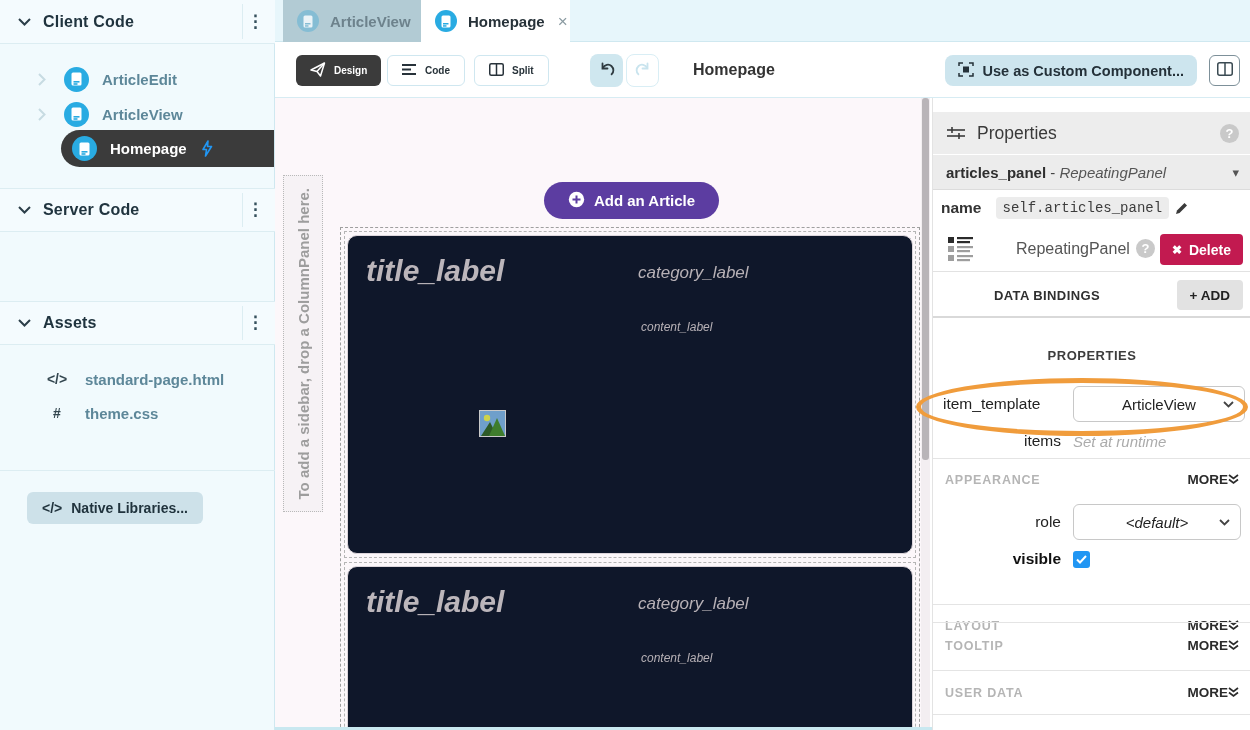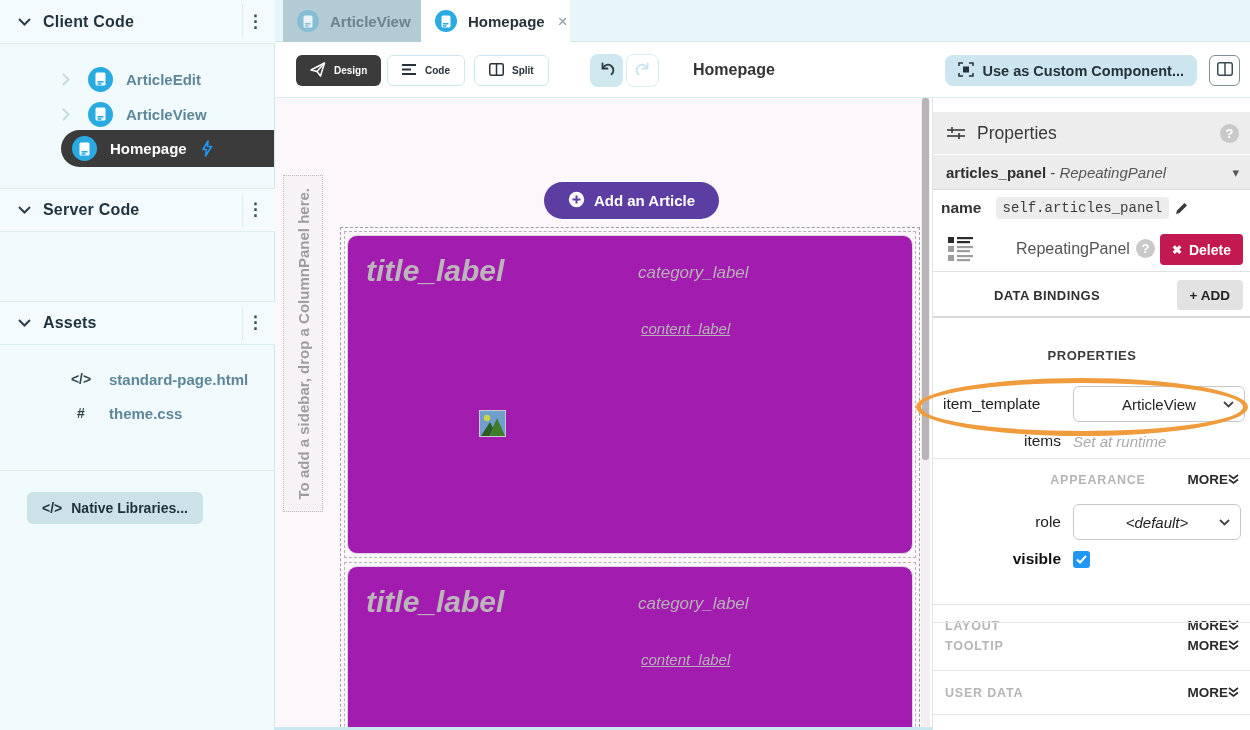--- a/index.html
+++ b/index.html
@@ -7,21 +7,21 @@
   .app{position:relative;width:1250px;height:730px;overflow:hidden;background:#fff;}
 
   
   .sidebar{position:absolute;left:0;top:0;width:275px;height:730px;background:#f1fafd;border-right:1px solid #cfe8f0;}
   .sec-header{position:absolute;left:0;width:275px;height:44px;display:flex;align-items:center;
     border-bottom:1px solid #dcedf2;border-top:1px solid #dcedf2;background:#f4fbfe;}
   .sec-header .chev{margin-left:18px;display:flex;}
   .sec-title{margin-left:12px;font-size:16px;font-weight:700;color:#20343f;letter-spacing:.2px;}
   .sec-vdiv{position:absolute;right:32px;top:4px;bottom:4px;width:1px;background:#dcedf2;}
   .dots{position:absolute;right:10px;font-size:17px;font-weight:700;color:#35505c;letter-spacing:1px;cursor:pointer;line-height:44px;}
-  .tree-item{position:absolute;left:0;width:275px;height:34px;display:flex;align-items:center;cursor:pointer;padding-left:24px;}
+  .tree-item{position:absolute;left:0;width:275px;height:34px;display:flex;align-items:center;cursor:pointer;}
   .t-chev{margin-left:38px;display:flex;}
   .form-ico{margin-left:18px;width:25px;height:25px;border-radius:50%;background:#29abe2;display:flex;align-items:center;justify-content:center;flex:none;}
   .form-ico.muted{background:#85bdd4;}
   .tree-label{margin-left:13px;font-size:15px;font-weight:700;color:#5d8799;}
   .sel-pill{position:absolute;left:61px;right:0;top:130px;height:37px;background:#3b3b3b;border-radius:22px 0 0 22px;
     display:flex;align-items:center;cursor:pointer;}
   .sel-pill .form-ico{margin-left:11px;}
   .sel-pill .tree-label{color:#fff;}
   .asset-ico{margin-left:42px;width:30px;font-size:14px;font-weight:700;color:#33464f;text-align:center;flex:none;}
   .side-divider{position:absolute;left:0;top:470px;width:275px;height:1px;background:#dcedf2;}
@@ -64,26 +64,26 @@
   .drop-links{position:absolute;left:470px;top:0;height:62px;display:flex;align-items:center;font-size:20px;color:#202020;cursor:pointer;}
   .add-btn{position:absolute;left:269px;top:84px;width:175px;height:37px;border-radius:19px;background:#5c3da1;
     display:flex;align-items:center;justify-content:center;gap:9px;color:#fff;font-size:15px;font-weight:700;cursor:pointer;}
   .vstrip{position:absolute;left:8px;top:77px;width:40px;height:337px;border:1px dotted #b9b9b9;background:#f6f2f5;
     display:flex;align-items:center;justify-content:center;}
   .vstrip-text{writing-mode:vertical-rl;transform:rotate(180deg);font-size:15px;font-weight:700;color:#9d9d9d;white-space:nowrap;}
   .rp-outer{position:absolute;left:65px;top:129px;width:580px;height:520px;border:1px dashed #9f9f9f;}
   .rp-row{position:absolute;left:69px;width:572px;border:1px dashed #b5b5b5;}
   .rp-row1{top:133px;height:327px;}
   .rp-row2{top:464px;height:200px;}
-  .card{position:absolute;left:72px;width:566px;background:#a21caf;border:1px solid #ddd6dc;border-radius:10px;}
+  .card{position:absolute;left:72px;width:566px;background:#0f172a;border:1px solid #ddd6dc;border-radius:10px;}
   .card1{top:137px;height:319px;}
   .card2{top:468px;height:240px;}
   .ghost-title{position:absolute;left:18px;top:18px;font-size:30px;font-style:italic;font-weight:700;color:#bcb6bb;cursor:pointer;}
   .ghost-cat{position:absolute;left:290px;top:27px;font-size:17px;font-style:italic;color:#b7b1b6;cursor:pointer;}
-  .ghost-content{position:absolute;left:293px;top:84px;font-size:15px;font-style:italic;color:#b7b1b6;cursor:pointer;text-decoration:underline;}
+  .ghost-content{position:absolute;left:293px;top:84px;font-size:12px;font-style:italic;color:#b7b1b6;cursor:pointer;}
   .ghost-img{position:absolute;left:131px;top:174px;cursor:pointer;}
   .canvas-scroll{position:absolute;left:921px;top:98px;width:9px;height:629px;background:#f3eef1;}
   .canvas-scroll .thumb{position:absolute;left:1px;top:0;width:7px;height:362px;background:#b9b4b8;border-radius:3px;cursor:pointer;}
   .bottom-strip{position:absolute;left:275px;top:727px;width:975px;height:3px;background:#c9e8f0;}
 
   
   .props{position:absolute;left:932px;top:98px;width:318px;height:632px;background:#fff;border-left:1px solid #e3e3e3;overflow:hidden;}
   .p-header{position:absolute;left:0;top:14px;width:318px;height:42px;background:#ededed;display:flex;align-items:center;}
   .p-header-title{margin-left:12px;font-size:17.5px;color:#3a3a3a;}
   .help-circle{width:19px;height:19px;border-radius:50%;background:#c9c9c9;color:#fff;font-size:13px;font-weight:700;
@@ -440,21 +440,21 @@
             </svg>
           </span>
       </div>
     </div>
 
     <div class="p-row" style="top:330px;height:26px;">
       <span class="row-label">items</span>
       <span class="runtime-val">Set at runtime</span>
     </div>
 
-    <div class="p-section" style="top:360px;justify-content:center;">
+    <div class="p-section" style="top:360px;">
       <span class="sec-label">APPEARANCE</span>
       <span class="more">
         <span class="more-label">MORE</span>
         <svg width="11" height="11">
             <polyline points="1,1 5.5,4.5 10,1" fill="none" stroke="#2b2b2b" stroke-width="1.7"></polyline>
             <polyline points="1,5.5 5.5,9 10,5.5" fill="none" stroke="#2b2b2b" stroke-width="1.7"></polyline>
           </svg>
       </span>
     </div>
 

